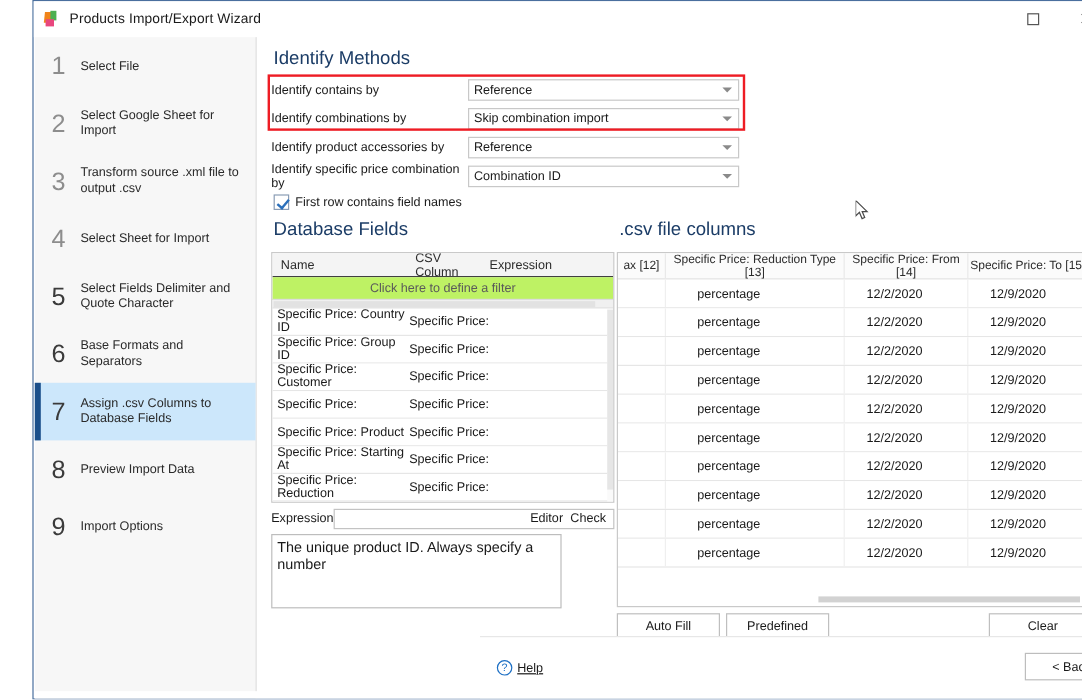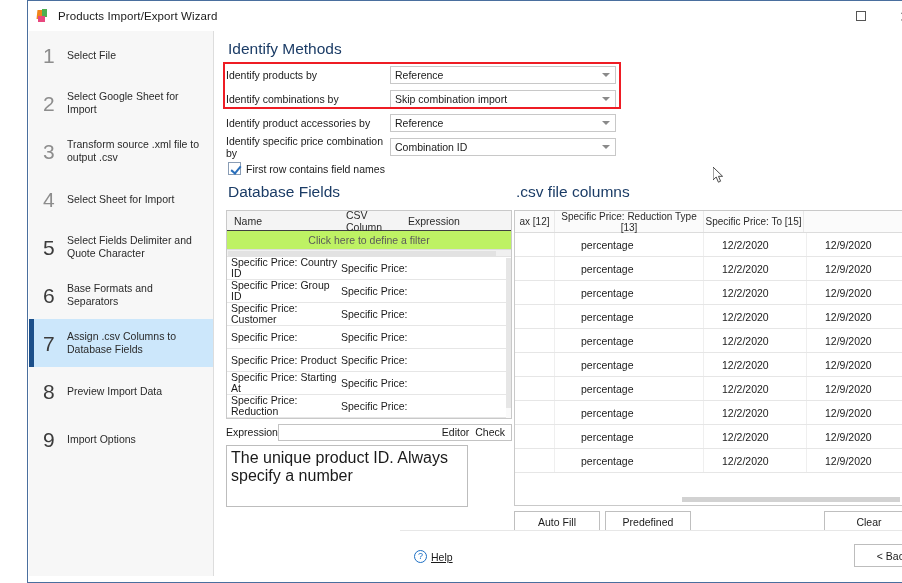--- a/index.html
+++ b/index.html
@@ -241,21 +241,21 @@
     display: flex; align-items: center; justify-content: flex-end;
   }
   #expr-input .link {
     font-size: 10.5px; color: #1a1a1a; margin-right: 6px;
   }
   #desc-box {
     position: absolute; left: 0; top: 262px;
     width: 242px; height: 62px;
     border: 1px solid #bdbdbd; background: #ffffff;
     padding: 3px 4px;
-    font-size: 16px; color: #1a1a1a;
+    font-size: 12px; color: #1a1a1a;
   }
 
   
   #splitter {
     position: absolute; left: 301px; top: 179px;
     width: 8px; height: 333px;
     background: #ffffff;
   }
   #splitter .grip {
     position: absolute; left: 2px; top: 168px;
@@ -449,21 +449,21 @@
       <div class="step-label">Import Options</div>
     </div>
   </div>
 
   <div id="main">
 
     <div id="methods-title">Identify Methods</div>
 
     <div id="form-area">
       <div class="frow">
-        <div class="flabel">Identify products by</div>
+        <div class="flabel">Identify contains by</div>
         <div class="fselect">
           <span class="val">Reference</span>
           <span class="arrow"></span>
         </div>
       </div>
       <div class="frow">
         <div class="flabel">Identify combinations by</div>
         <div class="fselect">
           <span class="val">Skip combination import</span>
           <span class="arrow"></span>
@@ -555,20 +555,21 @@
         <div class="grip"></div>
       </div>
 
     <div id="csv-panel">
       <div id="csv-title" class="panel-title">.csv file columns</div>
 
       <div id="csv-grid">
         <div id="csv-head">
           <div class="hcell ch-0">ax [12]</div>
           <div class="hcell ch-1">Specific Price: Reduction Type [13]</div>
+          <div class="hcell ch-2">Specific Price: From [14]</div>
           <div class="hcell ch-3">Specific Price: To [15]</div>
         </div>
 
         <div class="csv-row">
           <div class="cc cc-0"></div>
           <div class="cc cc-1">percentage</div>
           <div class="cc cc-2">12/2/2020</div>
           <div class="cc cc-3">12/9/2020</div>
         </div>
         <div class="csv-row">

